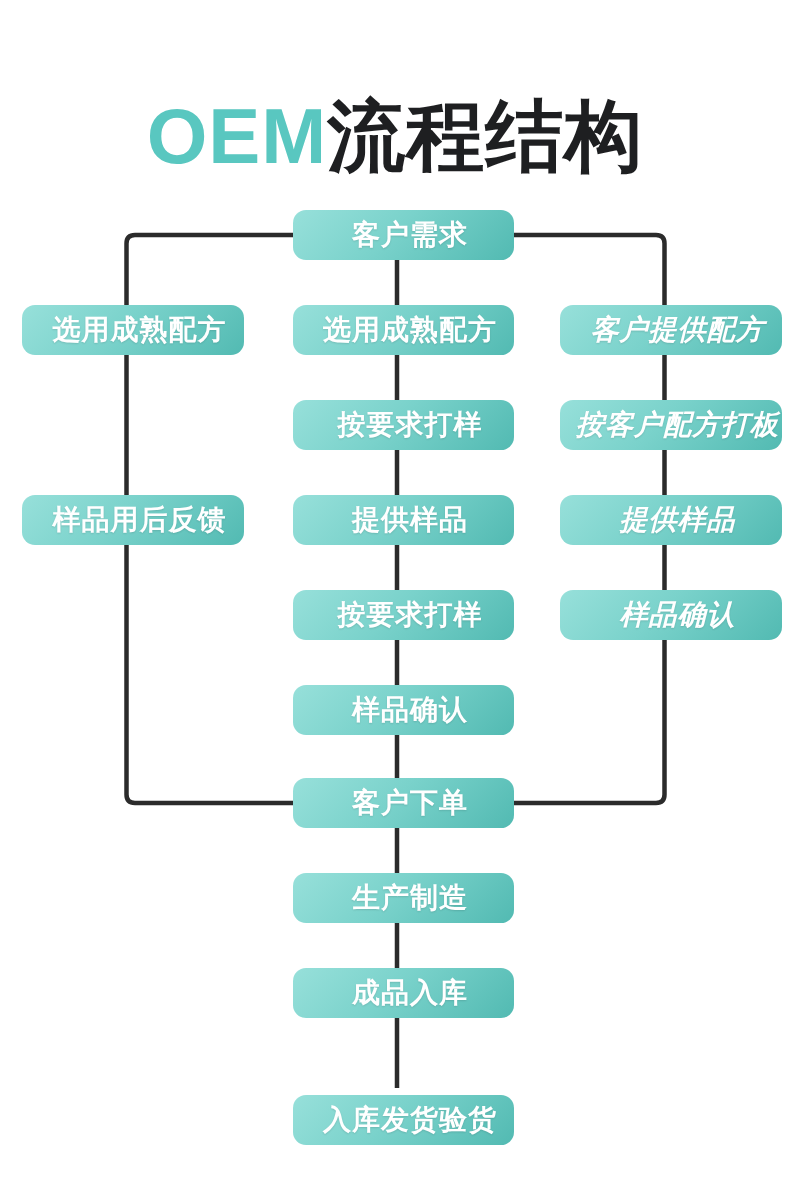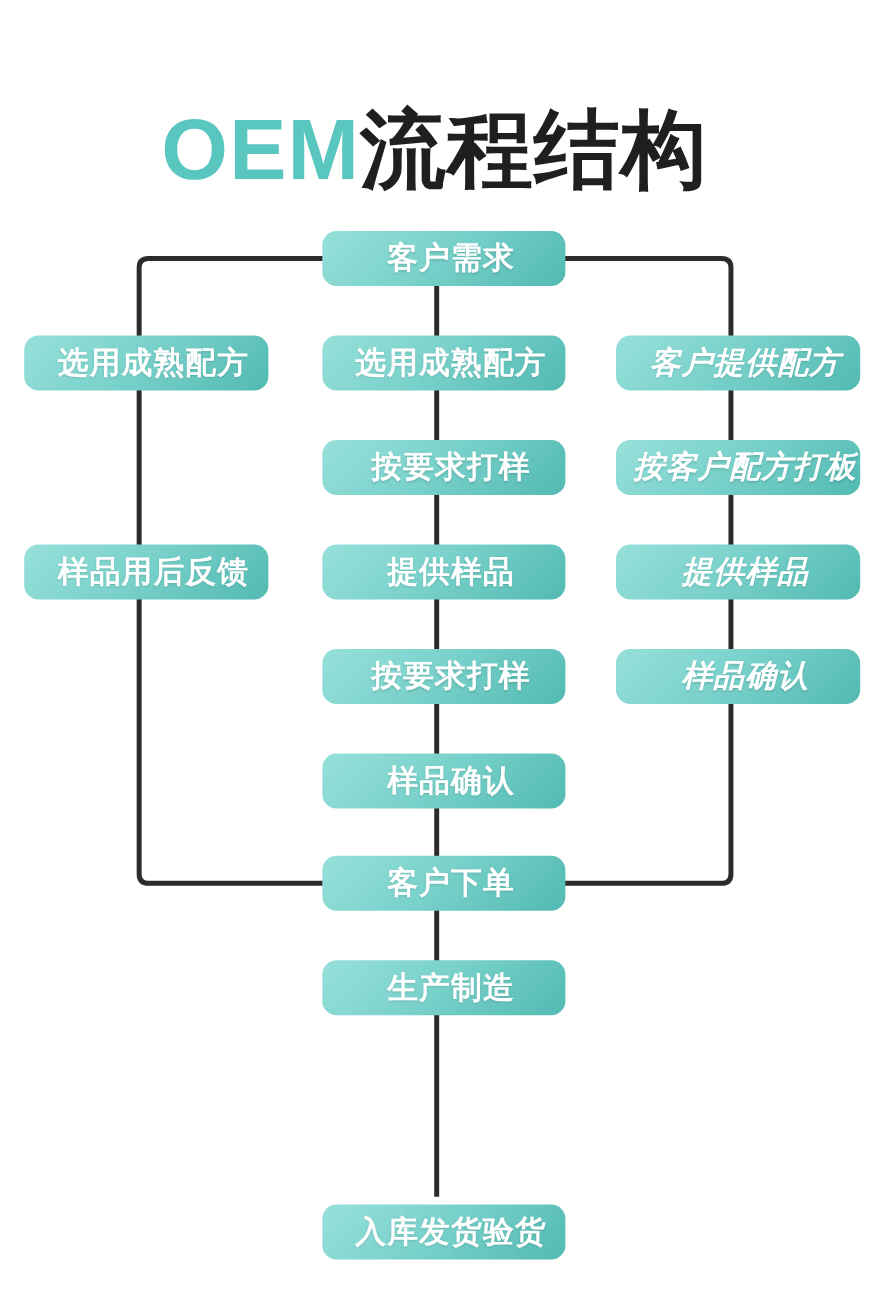--- a/index.html
+++ b/index.html
@@ -71,15 +71,16 @@
   <div class="node col-mid" style="top:590px">按要求打样</div>
   <div class="node col-mid" style="top:685px">样品确认</div>
 
   <div class="node col-right" style="top:305px">客户提供配方</div>
   <div class="node col-right" style="top:400px">按客户配方打板</div>
   <div class="node col-right" style="top:495px">提供样品</div>
   <div class="node col-right" style="top:590px">样品确认</div>
 
   <div class="node col-mid" style="top:778px">客户下单</div>
   <div class="node col-mid" style="top:873px">生产制造</div>
+  <div class="node col-mid" style="top:968px">成品入库</div>
   <div class="node col-mid" style="top:1095px">入库发货验货</div>
 
 </div>
 
 </body></html>

